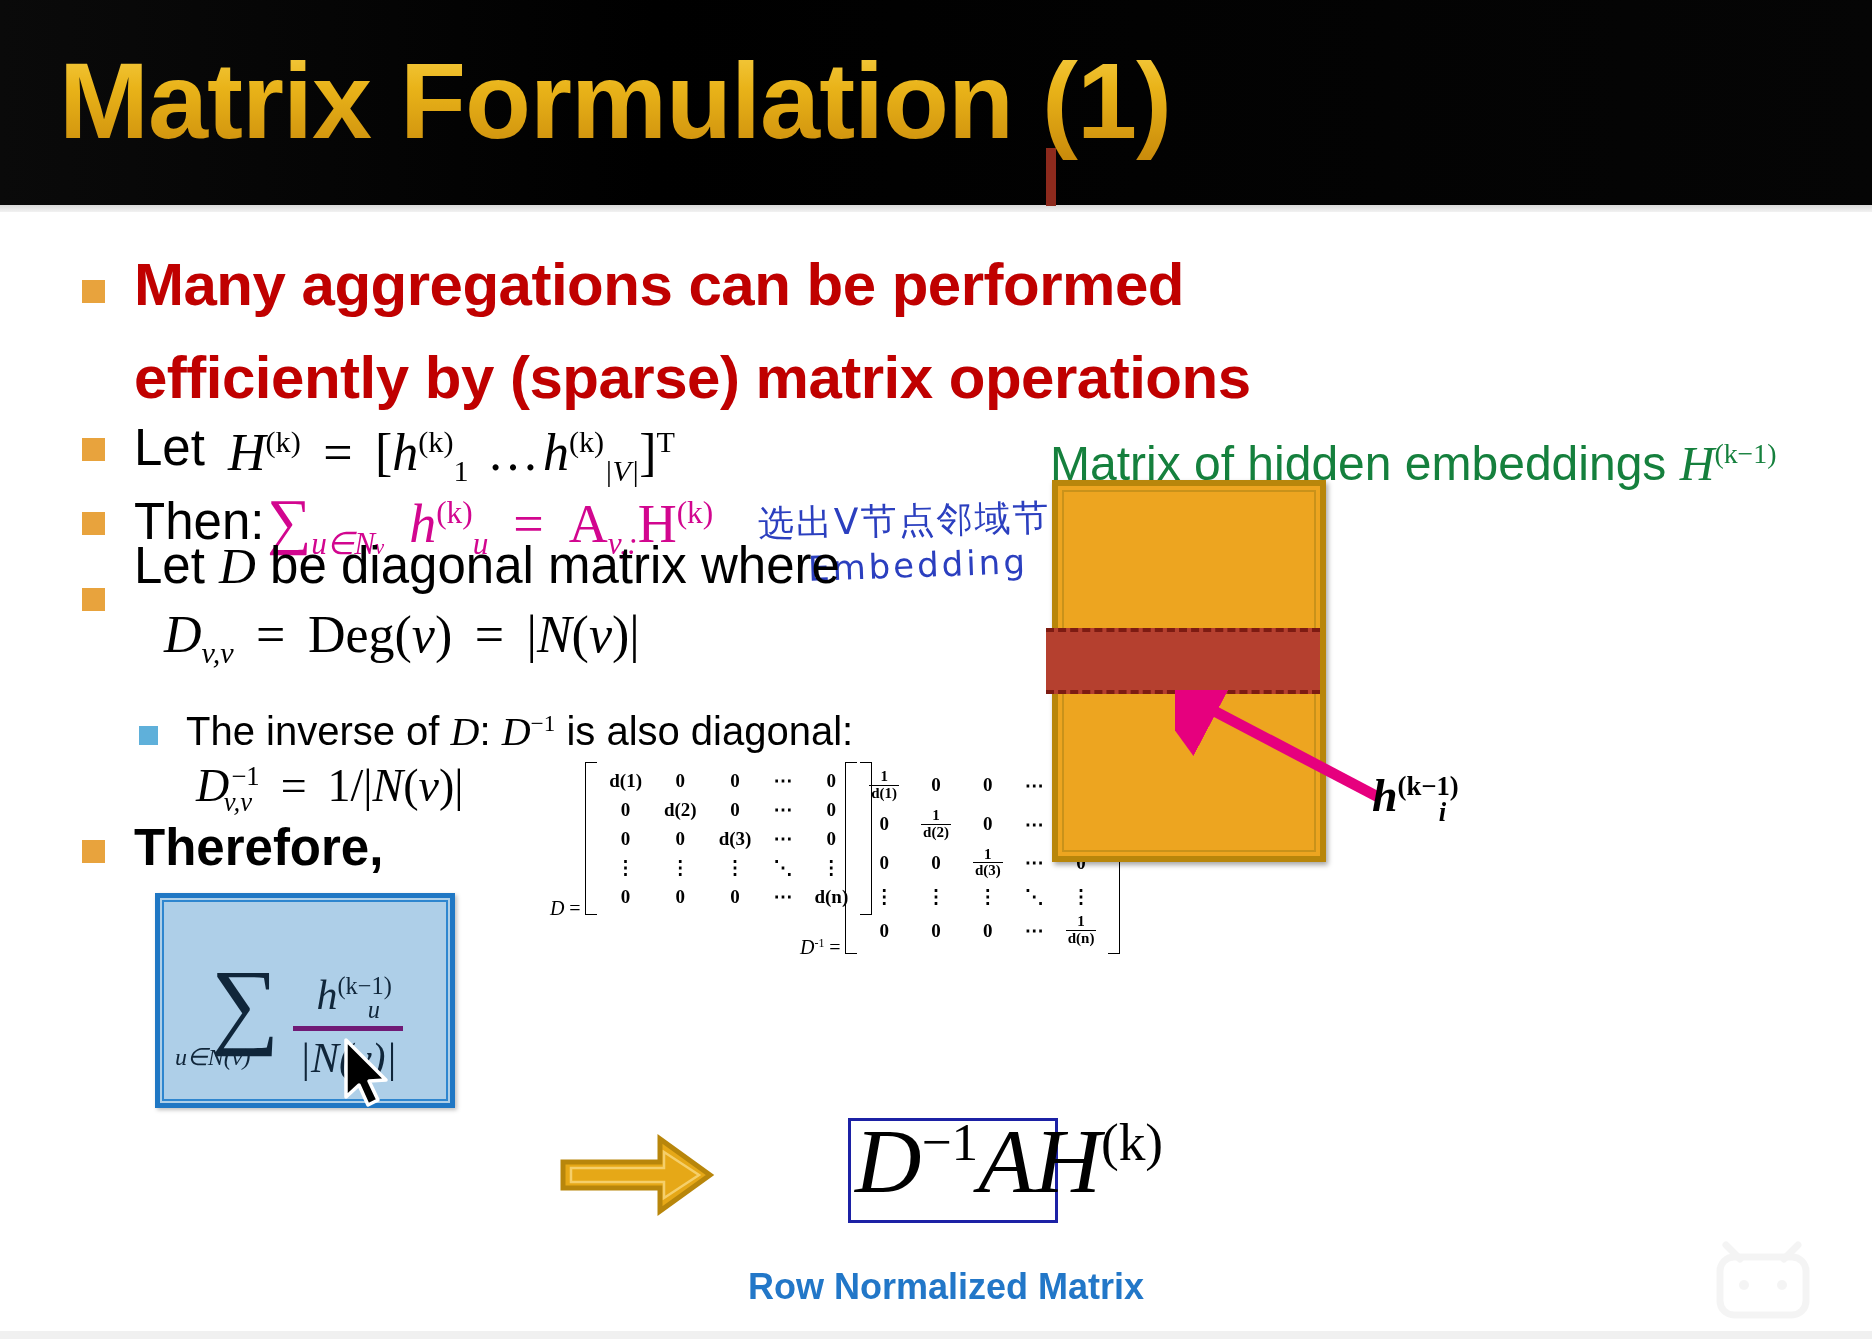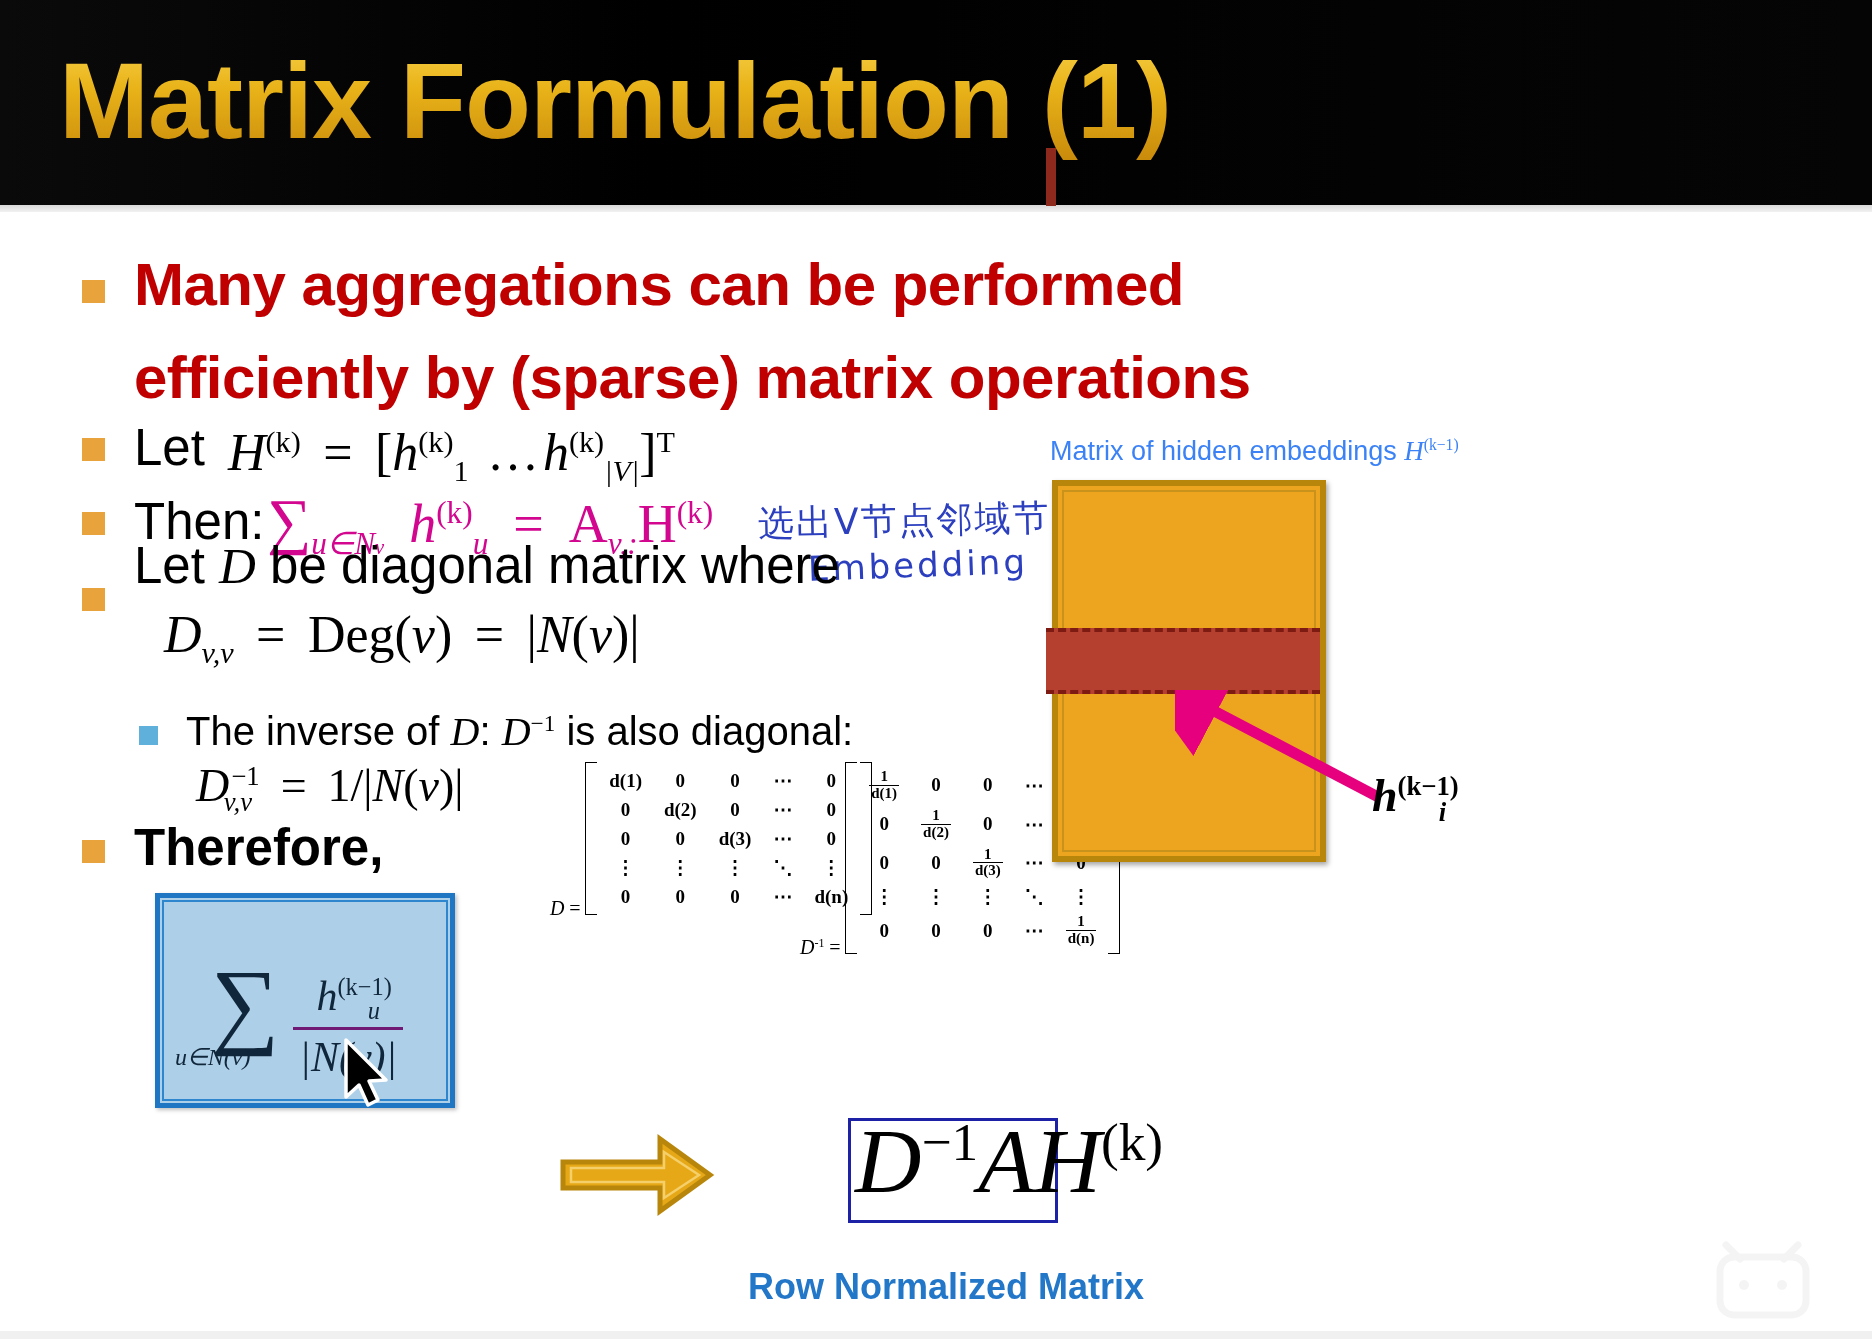--- a/index.html
+++ b/index.html
@@ -75,21 +75,21 @@
      background:#aecfe8;border:5px solid #1f77c4;outline:2px solid #2e86cf;outline-offset:-9px;
      box-shadow:2px 2px 4px rgba(0,0,0,.25);}
   .sumwrap{position:absolute;left:12px;top:16px;width:270px;height:180px;
      display:flex;align-items:center;justify-content:center;color:#10263a;}
   .bigsum{font-family:"Liberation Serif",serif;font-size:96px;line-height:.8;
      display:inline-block;position:relative;}
   .sumsub{position:absolute;left:-36px;top:82px;font-size:24px;font-style:italic;
      font-family:"Liberation Serif",serif;white-space:nowrap;}
   .fracbig{display:inline-block;text-align:center;font-family:"Liberation Serif",serif;
      font-style:italic;font-size:42px;margin-left:14px;}
-  .fracbig .num{display:block;border-bottom:3px solid #701a75;padding:0 6px 2px;margin-top:45px;}
+  .fracbig .num{display:block;border-bottom:5px solid #701a75;padding:0 6px 2px;margin-top:45px;}
   .fracbig .den{display:block;padding:3px 6px 0;}
 
   
   .oarrow{position:absolute;left:560px;top:1132px;}
 
   
   .resbox{position:absolute;left:848px;top:1118px;width:204px;height:99px;
      border:3px solid #1c21a5;background:transparent;}
   .resform{position:absolute;left:855px;top:1108px;font-family:"Liberation Serif",serif;
      font-style:italic;font-size:92px;color:#000;white-space:nowrap;}
@@ -248,21 +248,21 @@
           <td><span class="frac"><span class="num">1</span><span class="den">d(n)</span></span></td>
         </tr>
       </tbody>
         </table>
     </span>
   </div>
 
   <div class="bullet-sq" style="left:82px;top:840px;"></div>
   <div class="txt blk-b" style="left:134px;top:818px;">Therefore,</div>
 
-  <div class="txt" style="left:1050px;top:436px;font-size:27px;color:#3b82f6;font-weight:normal;">
+  <div class="txt" style="left:1050px;top:436px;font-size:48px;color:#15803d;font-weight:normal;">
     <span>Matrix of hidden embeddings</span>
     <span class="m">H</span><sup class="sp mr">(k−1)</sup>
   </div>
 
   <div class="mat-outer">
     <div class="mat-inner-line"></div>
   </div>
   <div class="stripe-edge" style="left:1046px;"></div>
   <div class="mat-stripe" style="left:1046px;top:628px;width:274px;"></div>
 

